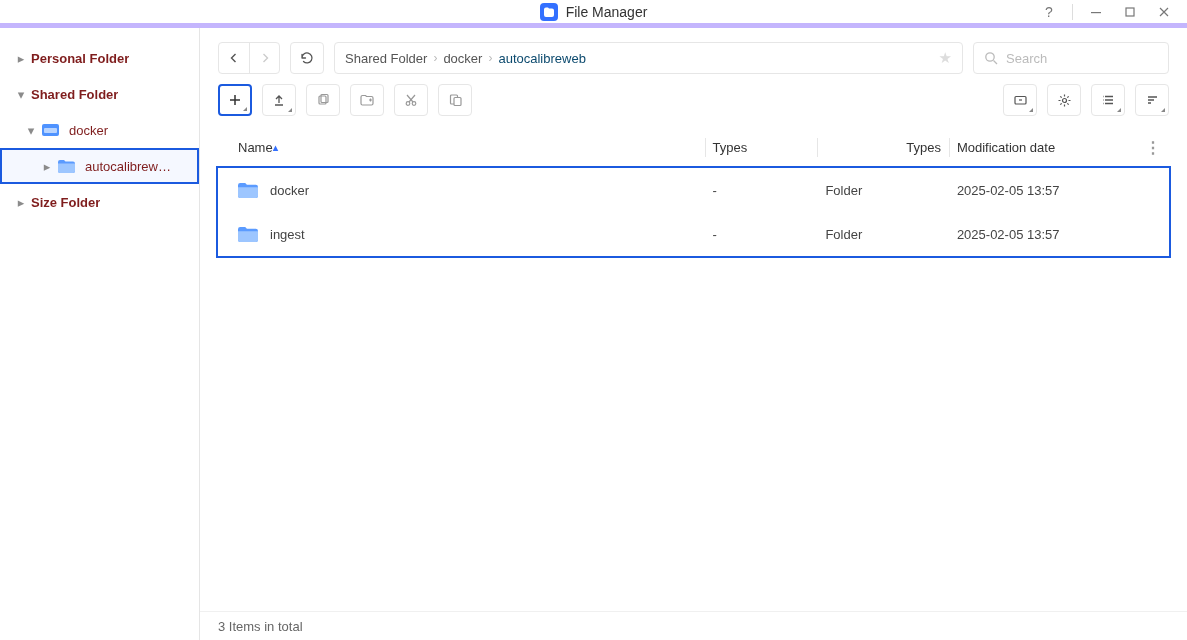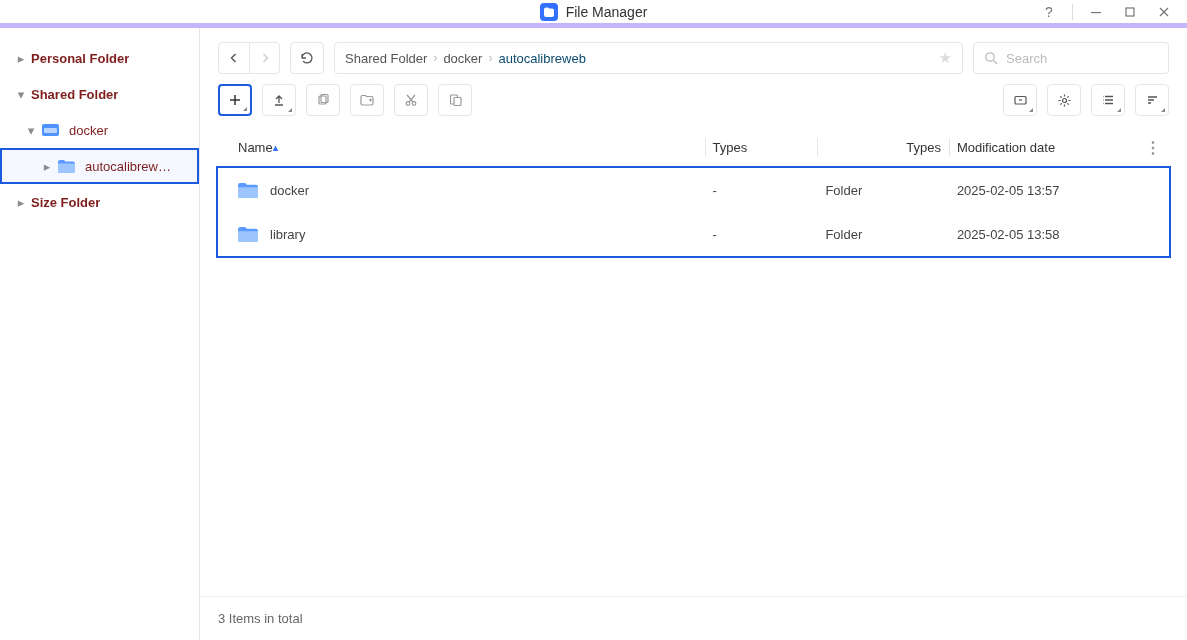--- a/index.html
+++ b/index.html
@@ -273,21 +273,21 @@
       padding-left: 12px;
     }
     .row-folder-icon {
       width: 20px;
       height: 16px;
     }
     .file-table tbody {
       outline: 2px solid #1b5adf;
     }
     .status-bar {
-      height: 44px;
+      height: 29px;
       padding: 0 18px;
       display: flex;
       align-items: center;
       color: #666;
       border-top: 1px solid #f0f0f0;
       font-size: 13px;
     }
     svg { display: block; }
   </style>
 </head>
@@ -512,26 +512,26 @@
             </tr>
             <tr>
               <td>
                 <div class="fname-cell">
                   <span class="row-folder-icon">
                     <svg width="20" height="16" viewBox="0 0 20 16">
                       <path d="M0 3.2a2.2 2.2 0 0 1 2.2-2.2h5l1.7 1.7H17.8A2.2 2.2 0 0 1 20 4.9V13.8A2.2 2.2 0 0 1 17.8 16H2.2A2.2 2.2 0 0 1 0 13.8V3.2z" fill="#5b9bff"></path>
                       <path d="M0 5.3h20V13.8A2.2 2.2 0 0 1 17.8 16H2.2A2.2 2.2 0 0 1 0 13.8V5.3z" fill="#9dc6ff"></path>
                     </svg>
                   </span>
-                  <span>library</span>
+                  <span>ingest</span>
                 </div>
               </td>
               <td>-</td>
               <td>Folder</td>
-              <td>2025-02-05 13:58</td>
+              <td>2025-02-05 13:57</td>
               <td></td>
             </tr>
           </tbody>
       </table>
     </div>
 
     <div class="status-bar">
       <span>3 Items in total</span>
     </div>
   </div>

